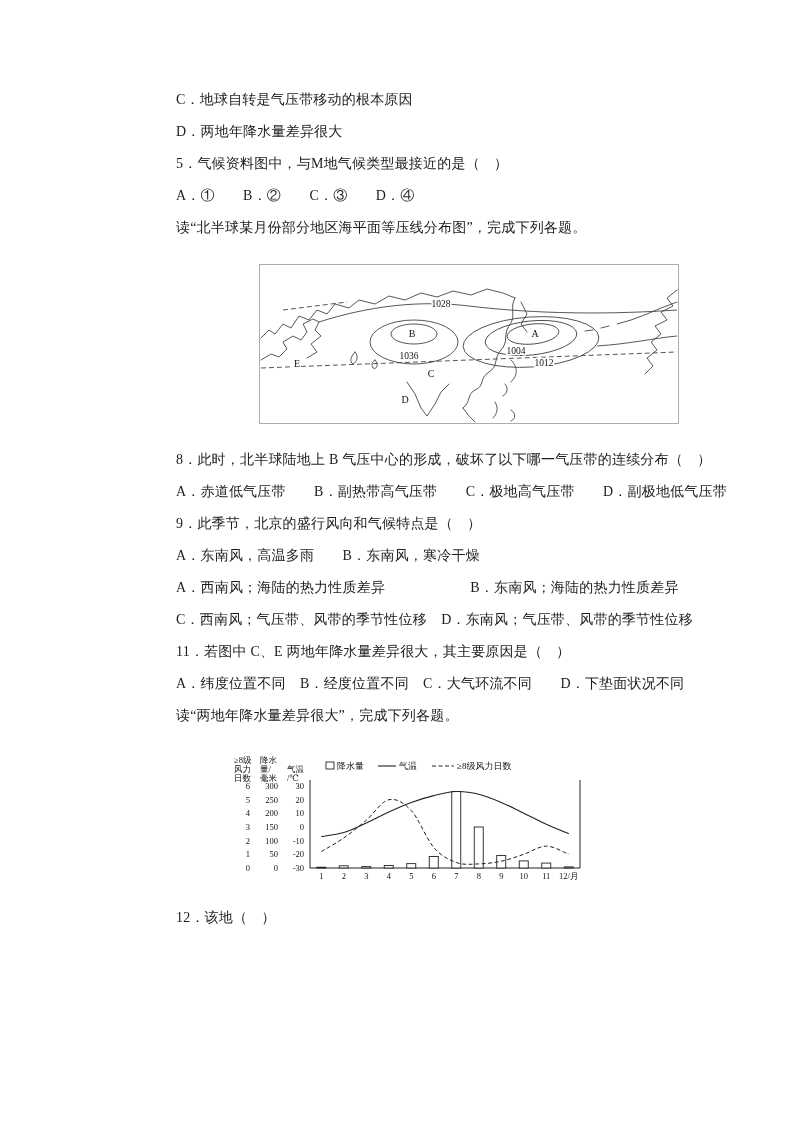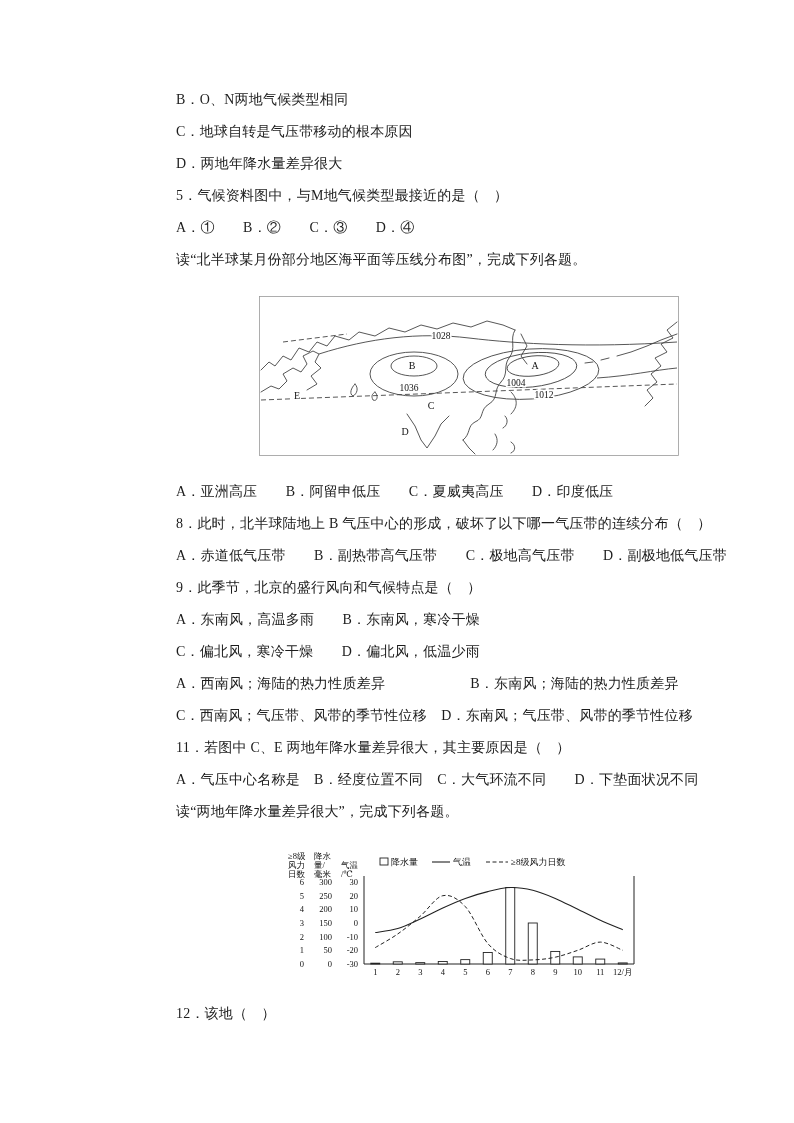--- a/index.html
+++ b/index.html
@@ -8,34 +8,33 @@
     font-family:"Liberation Serif","DejaVu Serif",serif;color:#1c1c1c;
     overflow:hidden;
   }
   .content{position:absolute;left:176px;top:84px;width:556px;}
   .line{
     font-size:14px;line-height:32px;margin:0;white-space:pre-wrap;
     letter-spacing:0.2px;
   }
   figure{margin:0;padding:14px;}
   .map-fig{margin:6px 0 6px 69px;width:420px;height:160px;}
-  .chart-fig{margin:8px 0 4px 94px;width:360px;height:130px;}
+  .chart-fig{margin:8px 0 4px 40px;width:360px;height:130px;}
   svg text{font-family:"Liberation Serif","DejaVu Serif",serif;}
   .maplabel{
     paint-order:stroke;stroke:#ffffff;stroke-width:3px;fill:#111;
     font-size:10px;text-anchor:middle;
   }
   .maplabel.num{font-size:9.5px;}
 </style>
 </head>
 <body>
 
 <div class="content">
 
-  <p class="line">B．O、N两地气候类型相同</p>
   <p class="line">C．地球自转是气压带移动的根本原因</p>
   <p class="line">D．两地年降水量差异很大</p>
   <p class="line">5．气候资料图中，与M地气候类型最接近的是（　）</p>
   <p class="line">A．①　　B．②　　C．③　　D．④</p>
   <p class="line">读“北半球某月份部分地区海平面等压线分布图”，完成下列各题。</p>
 
   <figure class="map-fig">
     <svg viewBox="0 0 420 160" width="420" height="160">
       <rect x="0.5" y="0.5" width="419" height="159" fill="none" stroke="#9a9a9a" stroke-width="0.8"></rect>
       <g stroke="#444" fill="none" stroke-width="0.9" stroke-linejoin="round" stroke-linecap="round">
@@ -77,30 +76,28 @@
         <text class="maplabel" x="276" y="73">A</text>
         <text class="maplabel num" x="257" y="90">1004</text>
         <text class="maplabel num" x="285" y="102">1012</text>
         <text class="maplabel" x="38" y="103">E</text>
         <text class="maplabel" x="172" y="113">C</text>
         <text class="maplabel" x="146" y="139">D</text>
       </g>
     </svg>
   </figure>
 
-  <p class="line">A．亚洲高压　　B．阿留申低压　　C．夏威夷高压　　D．印度低压</p>
   <p class="line">8．此时，北半球陆地上 B 气压中心的形成，破坏了以下哪一气压带的连续分布（　）</p>
   <p class="line">A．赤道低气压带　　B．副热带高气压带　　C．极地高气压带　　D．副极地低气压带</p>
   <p class="line">9．此季节，北京的盛行风向和气候特点是（　）</p>
   <p class="line">A．东南风，高温多雨　　B．东南风，寒冷干燥</p>
-  <p class="line">C．偏北风，寒冷干燥　　D．偏北风，低温少雨</p>
   <p class="line">A．西南风；海陆的热力性质差异　　　　　　B．东南风；海陆的热力性质差异</p>
   <p class="line">C．西南风；气压带、风带的季节性位移　D．东南风；气压带、风带的季节性位移</p>
   <p class="line">11．若图中 C、E 两地年降水量差异很大，其主要原因是（　）</p>
-  <p class="line">A．气压中心名称是　B．经度位置不同　C．大气环流不同　　D．下垫面状况不同</p>
+  <p class="line">A．纬度位置不同　B．经度位置不同　C．大气环流不同　　D．下垫面状况不同</p>
   <p class="line">读“两地年降水量差异很大”，完成下列各题。</p>
 
   <figure class="chart-fig">
     <svg id="climate-chart" viewBox="0 0 360 130" width="360" height="130">
         <text x="4" y="9" font-size="8.5" fill="#111">≥8级</text>
         <text x="4" y="18" font-size="8.5" fill="#111">风力</text>
         <text x="4" y="27" font-size="8.5" fill="#111">日数</text>
         <text x="30" y="9" font-size="8.5" fill="#111">降水</text>
         <text x="30" y="18" font-size="8.5" fill="#111">量/</text>
         <text x="30" y="27" font-size="8.5" fill="#111">毫米</text>

